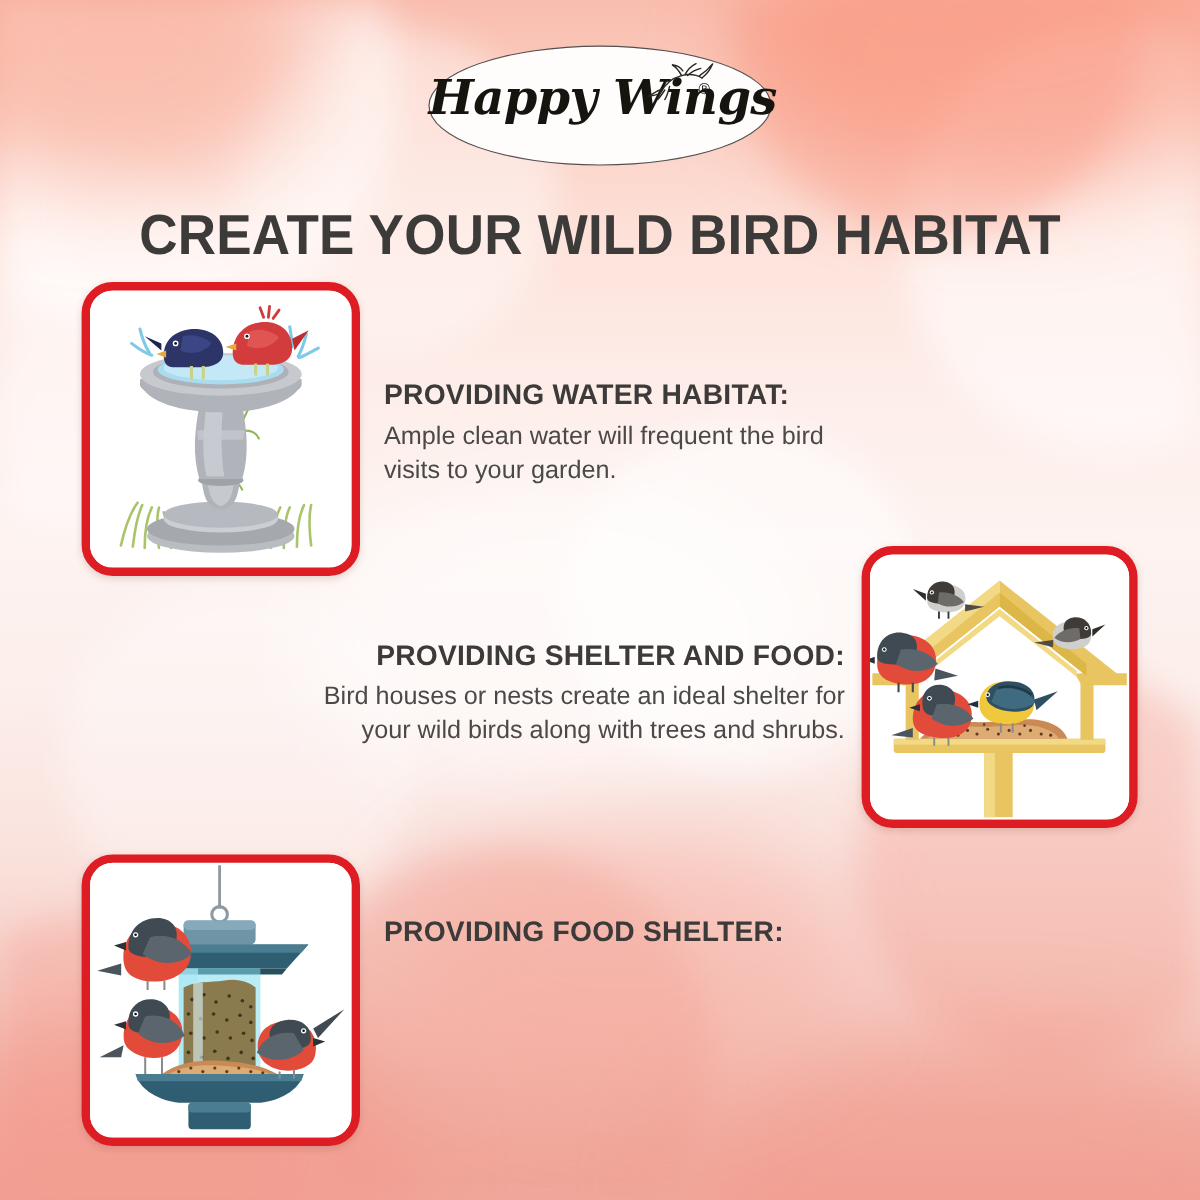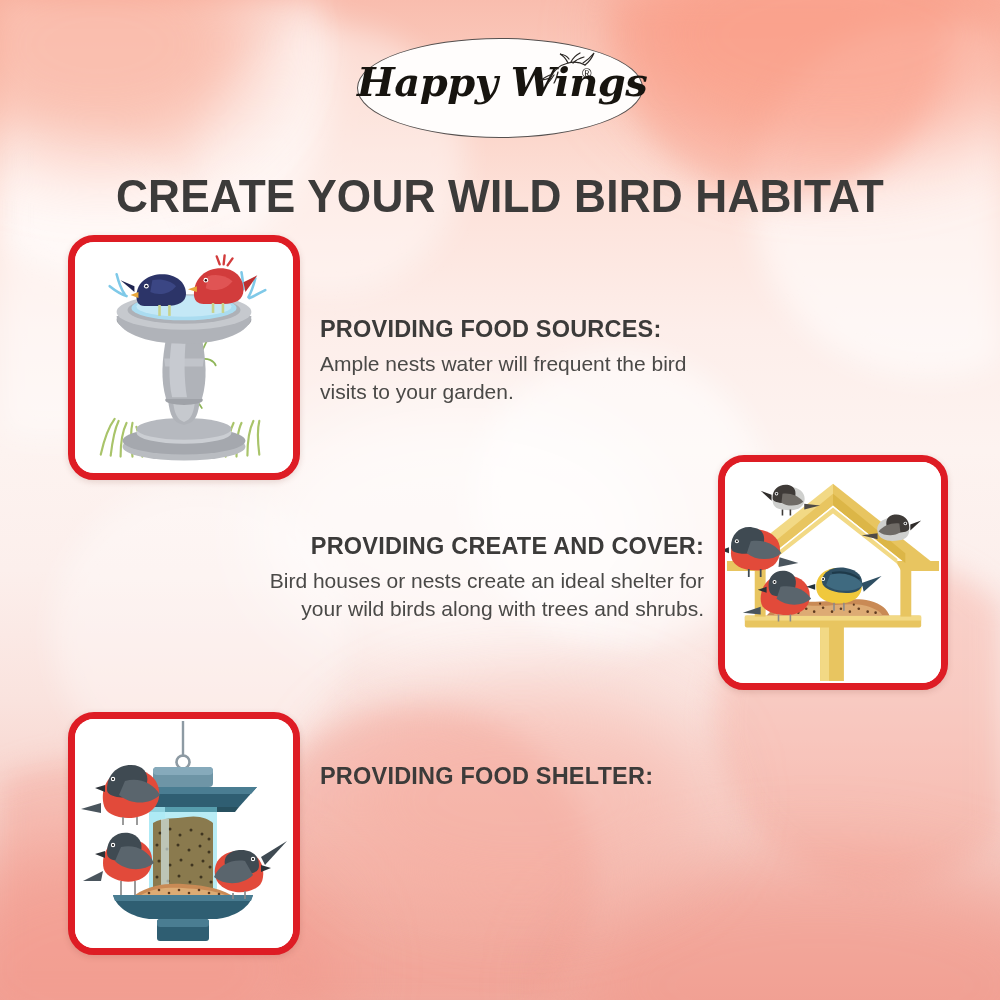--- a/index.html
+++ b/index.html
@@ -235,22 +235,22 @@
       <circle cx="132" cy="38" r="1.2" fill="#3a1010"></circle>
       <path d="M123 44 L114 47 L123 50 Z" fill="#e8a73a"></path>
       <path d="M146 22 L143 14 M150 22 L151 13 M154 23 L159 16" stroke="#d23c3c" stroke-width="2.4" stroke-linecap="round" fill="none"></path>
       <rect x="138" y="61" width="2.6" height="10" fill="#c8d28a"></rect>
       <rect x="148" y="61" width="2.6" height="10" fill="#c8d28a"></rect>
     </g>
   </svg>
 </div>
 
 <div class="block" id="block-water">
-  <h2>PROVIDING FOOD SOURCES:</h2>
-  <p>Ample nests water will frequent the bird visits to your garden.</p>
+  <h2>PROVIDING WATER HABITAT:</h2>
+  <p>Ample clean water will frequent the bird visits to your garden.</p>
 </div>
 
 <div class="card" id="card-shelter">
   <svg viewBox="0 0 218 223" xmlns="http://www.w3.org/2000/svg">
     <rect width="218" height="223" fill="#ffffff"></rect>
 
     <rect x="96" y="165" width="24" height="56" fill="#e8c560"></rect>
     <rect x="96" y="165" width="9" height="56" fill="#f2d985"></rect>
 
     <rect x="20" y="155" width="178" height="12" rx="2" fill="#e8c560"></rect>
@@ -344,21 +344,21 @@
       <circle cx="99" cy="118" r="2" fill="#ffffff"></circle>
         <circle cx="99" cy="118" r="1" fill="#111"></circle>
       <path d="M91 123 L82 126 L91 129 Z" fill="#22313a"></path>
       <path d="M138 122 L158 115 L140 131 Z" fill="#2f4f63"></path>
       <path d="M110 142 L110 150 M120 142 L120 150" stroke="#8a8a8a" stroke-width="1.6"></path>
     </g>
   </svg>
 </div>
 
 <div class="block" id="block-shelter">
-  <h2>PROVIDING CREATE AND COVER:</h2>
+  <h2>PROVIDING SHELTER AND FOOD:</h2>
   <p>Bird houses or nests create an ideal shelter for your wild birds along with trees and shrubs.</p>
 </div>
 
 <div class="card" id="card-food">
   <svg viewBox="0 0 218 229" xmlns="http://www.w3.org/2000/svg">
     <rect width="218" height="229" fill="#ffffff"></rect>
 
     <path d="M108 2 L108 38" stroke="#8d9aa3" stroke-width="2.4" fill="none"></path>
     <circle cx="108" cy="43" r="6.5" fill="none" stroke="#8d9aa3" stroke-width="2.6"></circle>
 

